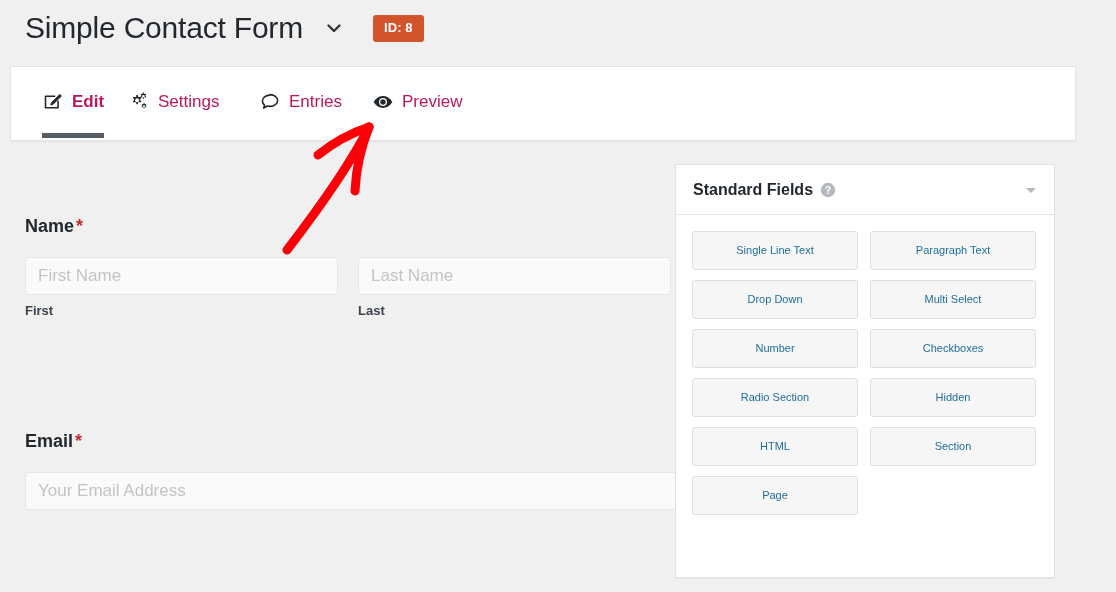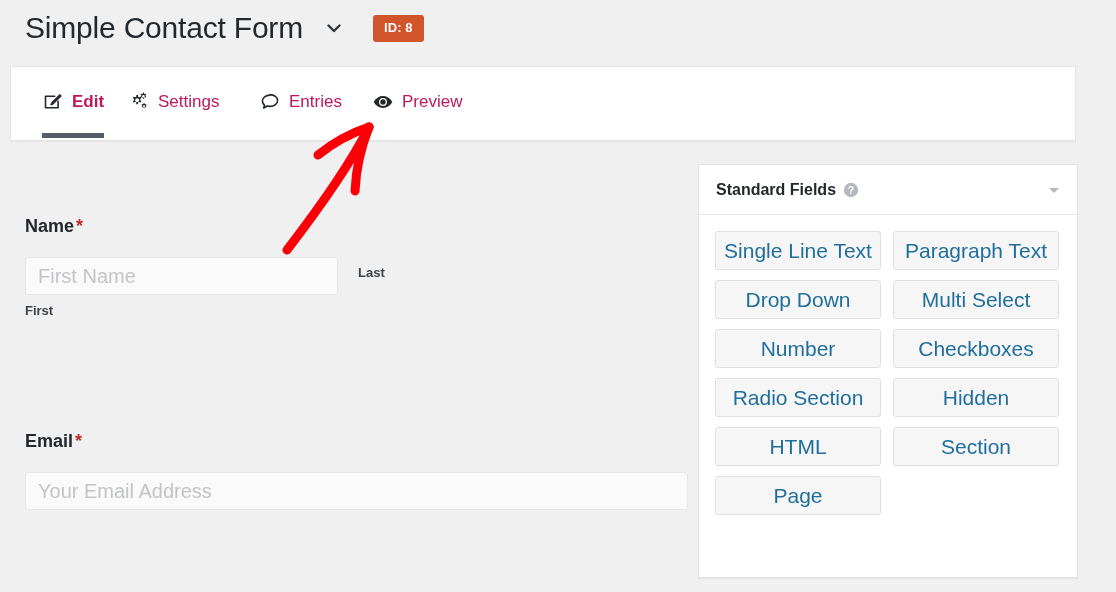--- a/index.html
+++ b/index.html
@@ -122,38 +122,38 @@
   .sub-field.full { width: 663px; }
 
   .text-input {
     height: 38px;
     box-sizing: border-box;
     border: 1px solid #e6e6e6;
     border-radius: 3px;
     background: #fafafa;
     padding: 0 12px;
     font-family: "Liberation Sans", sans-serif;
-    font-size: 20px;
+    font-size: 17px;
     color: #0369a1;
     width: 100%;
     outline: none;
   }
   .text-input::placeholder { color: #c3c4c7; }
   .sub-label {
     margin-top: 8px;
     font-size: 13px;
     color: #3c434a;
     line-height: 15px;
     font-weight: bold;
   }
 
   
   #standard-fields-panel {
     position: absolute;
-    left: 698px; top: 164px;
+    left: 675px; top: 164px;
     width: 380px; height: 414px;
     background: #ffffff;
     border: 1px solid #e2e2e2;
     box-sizing: border-box;
     box-shadow: 0 1px 1px rgba(0,0,0,0.04);
   }
   #panel-header {
     height: 50px;
     border-bottom: 1px solid #e6e6e6;
     display: flex;
@@ -187,21 +187,21 @@
     box-sizing: border-box;
   }
   .field-button {
     width: 166px;
     height: 39px;
     box-sizing: border-box;
     background: #f6f6f6;
     border: 1px solid #e0e0e0;
     border-radius: 3px;
     color: #1f6e9c;
-    font-size: 21px;
+    font-size: 11px;
     font-family: "Liberation Sans", sans-serif;
     cursor: pointer;
     line-height: 37px;
     text-align: center;
     padding: 0;
   }
 
   
   #annotation-arrow {
     position: absolute;
@@ -281,20 +281,21 @@
   <div class="field-block" id="field-name">
     <div class="field-label">
       <span>Name</span><span class="required-star">*</span>
     </div>
     <div class="field-inputs">
       <div class="sub-field half">
         <input class="text-input" type="text" placeholder="First Name" style="">
         <span class="sub-label">First</span>
       </div>
       <div class="sub-field half">
+        <input class="text-input" type="text" placeholder="Last Name" style="">
         <span class="sub-label">Last</span>
       </div>
     </div>
   </div>
 
   <div class="field-block" id="field-email">
     <div class="field-label">
       <span>Email</span><span class="required-star">*</span>
     </div>
     <div class="field-inputs">

